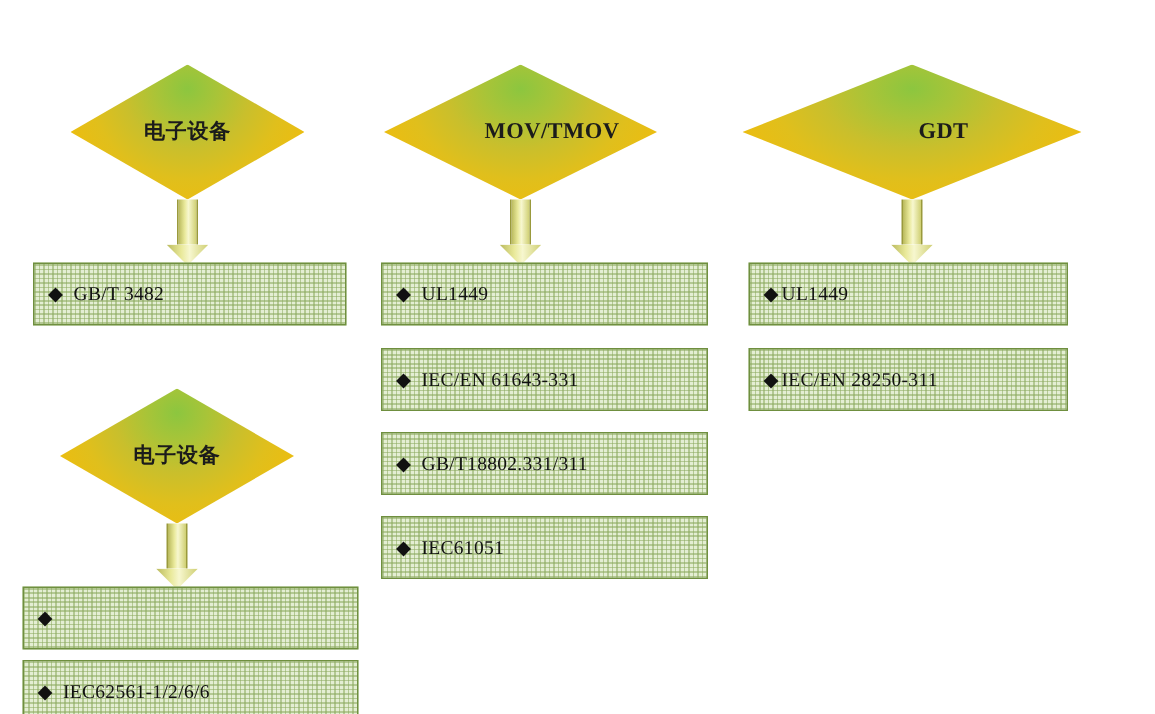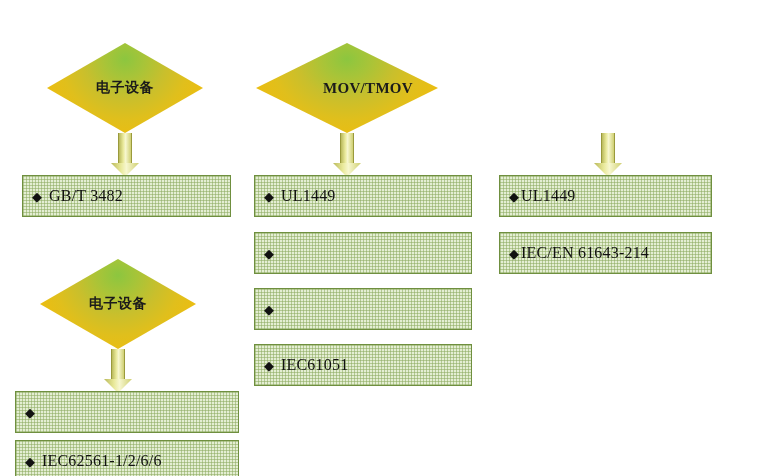--- a/index.html
+++ b/index.html
@@ -86,21 +86,21 @@
     font-size: 13px;
     color: #111111;
     line-height: 1;
     margin-right: 7px;
   }
   .box .bullet.tight {
     margin-right: 2px;
   }
   .box .txt {
     font-family: "Liberation Serif", serif;
-    font-size: 16px;
+    font-size: 13px;
     color: #111111;
     white-space: nowrap;
     letter-spacing: 0.2px;
     text-align: center;
   }
 </style>
 </head>
 <body>
 
 <div id="canvas">
@@ -138,35 +138,40 @@
   <div class="arrow" style="left:340px; top:117px; width:14px; height:44px;">
     <div class="shaft" style="height:30px;"></div>
     <div class="head" style="top:30px;"></div>
   </div>
   <div class="box" style="left:254px; top:159px; width:218px; height:42px;">
     <span class="bullet">◆</span>
     <span class="txt">UL1449</span>
   </div>
   <div class="box" style="left:254px; top:216px; width:218px; height:42px;">
     <span class="bullet">◆</span>
+    <span class="txt">IEC/EN 61643-331</span>
   </div>
   <div class="box" style="left:254px; top:272px; width:218px; height:42px;">
     <span class="bullet">◆</span>
+    <span class="txt">GB/T18802.331/311</span>
   </div>
   <div class="box" style="left:254px; top:328px; width:218px; height:42px;">
     <span class="bullet">◆</span>
     <span class="txt">IEC61051</span>
   </div>
 
+  <div class="diamond" style="left:495px; top:27px; width:226px; height:90px;">
+    <span class="diamond-label latin">GDT</span>
+  </div>
   <div class="arrow" style="left:601px; top:117px; width:14px; height:44px;">
     <div class="shaft" style="height:30px;"></div>
     <div class="head" style="top:30px;"></div>
   </div>
   <div class="box" style="left:499px; top:159px; width:213px; height:42px;">
     <span class="bullet tight">◆</span>
     <span class="txt">UL1449</span>
   </div>
   <div class="box" style="left:499px; top:216px; width:213px; height:42px;">
     <span class="bullet tight">◆</span>
-    <span class="txt">IEC/EN 61643-214</span>
+    <span class="txt">IEC/EN 28250-311</span>
   </div>
 
 </div>
 
 </body></html>

